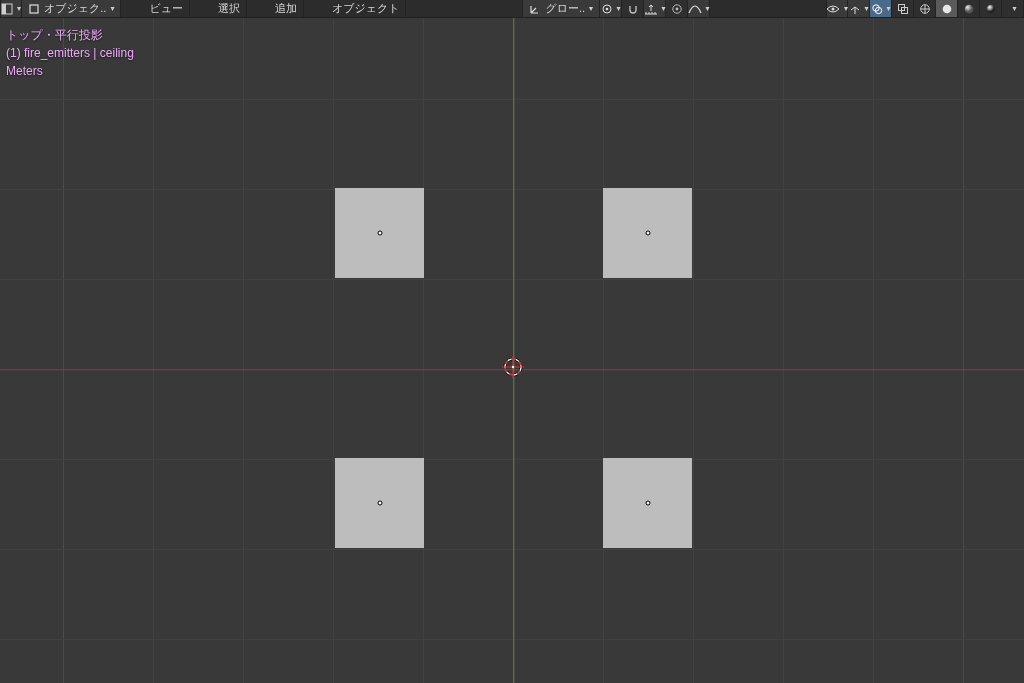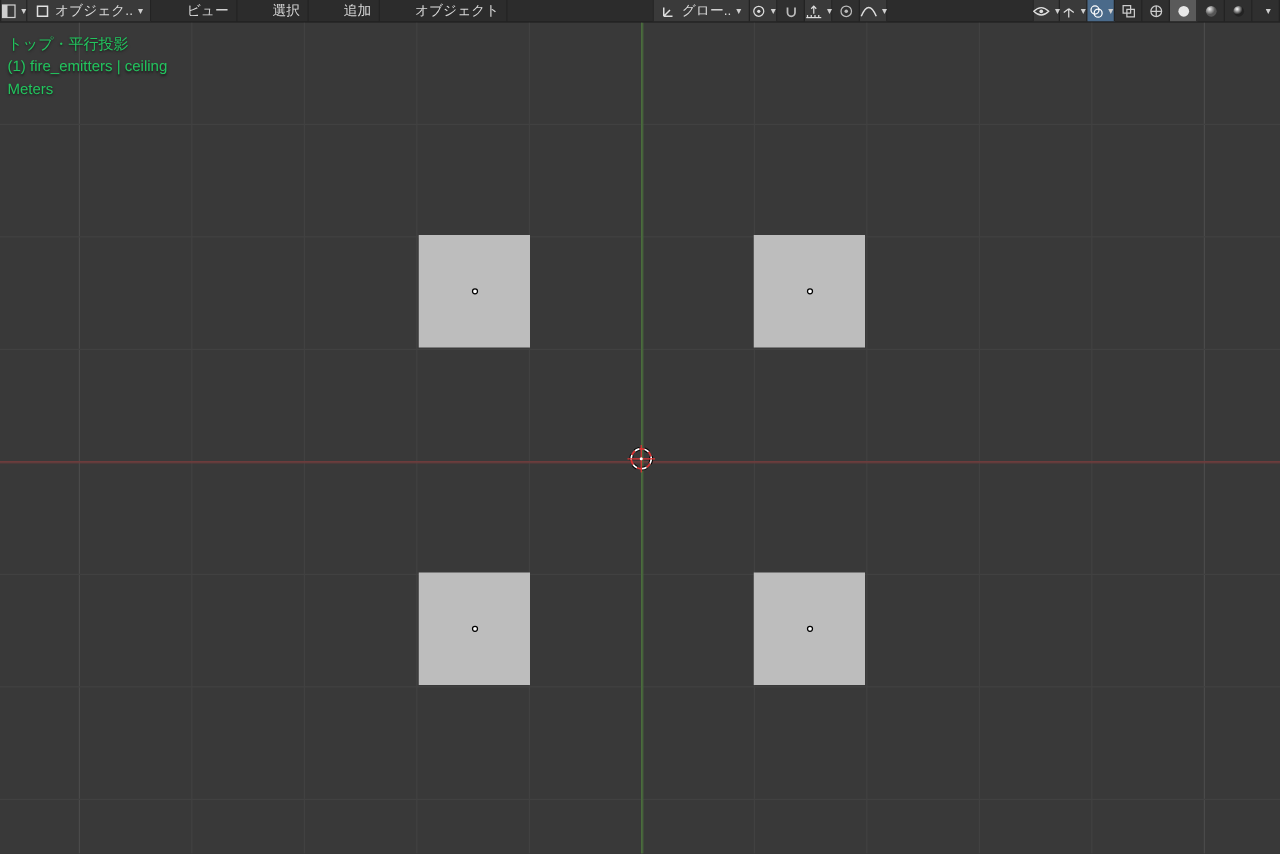--- a/index.html
+++ b/index.html
@@ -25,21 +25,21 @@
   .btn.dark { background: #2f2f2f; }
   .btn.menu { background: transparent; padding-left: 28px; }
   .btn svg { display: block; }
   .caret { margin-left: 4px; font-size: 8px; line-height: 1; color: #cfcfcf; }
   .icon-btn { width: 22px; padding: 0; }
 
   
   .viewport { position: relative; width: 1024px; height: 665px; }
   .overlay-text {
     position: absolute; left: 6px; top: 8px;
-    color: #22c55e; font-size: 12px; line-height: 1.5;
+    color: #f0abfc; font-size: 12px; line-height: 1.5;
     text-shadow: 0 1px 2px rgba(0,0,0,.6);
   }
   .overlay-text .line { display: block; }
 
   
   .canvas { position: absolute; inset: 0; overflow: hidden; }
   .gridline { position: absolute; background: #4a4a4a; }
   .gridline.minor { background: #414141; }
   .axis-x { position: absolute; height: 1px; width: 100%; background: #7a3a3a; }
   .axis-y { position: absolute; width: 1px; height: 100%; background: #4c7a3a; }

